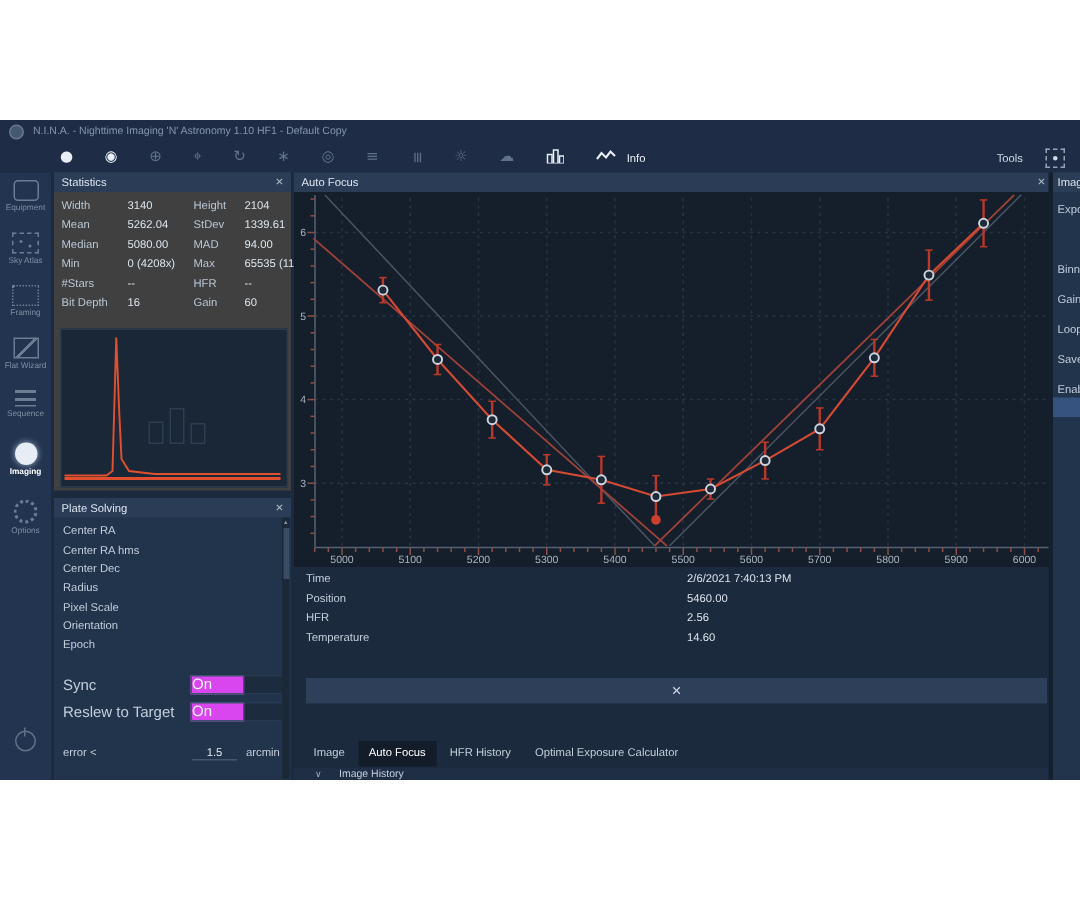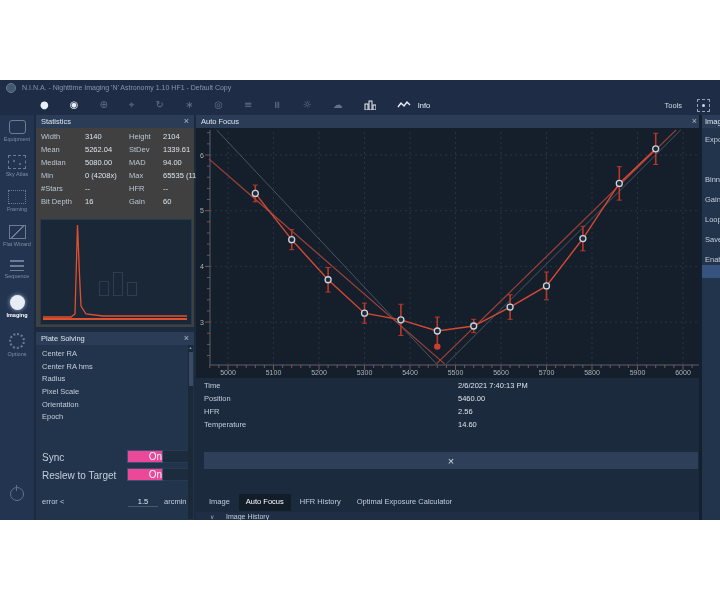--- a/index.html
+++ b/index.html
@@ -61,21 +61,21 @@
   .wm{position:absolute;left:58px;top:52px;display:flex;gap:4px;align-items:flex-end;}
   .wm div{width:8px;border:1px solid #2d3d52;}
 
   .platepanel{position:absolute;top:217px;left:0;right:0;bottom:0;background:#22334c;}
   .platebody{position:absolute;top:13px;left:0;right:0;bottom:0;}
   #plate-fields{padding:4px 0 0 6px;font-size:7.5px;color:#c3cedb;}
   #plate-fields div{height:12.7px;}
   .togglerow{position:absolute;left:6px;right:24px;height:13px;font-size:10px;color:#c3cedb;}
   .togglerow .tlab{position:absolute;left:0;top:2px;}
   .toggle{position:absolute;left:85px;top:0;width:62px;height:13px;display:flex;}
-  .toggle .on{width:36px;background:#ec4899;border:1px solid #3c5270;color:#eef3f8;text-align:right;line-height:12px;box-sizing:border-box;cursor:pointer;}
+  .toggle .on{width:36px;background:#d946ef;border:1px solid #3c5270;color:#eef3f8;text-align:left;line-height:12px;box-sizing:border-box;cursor:pointer;}
   .toggle .off{flex:1;background:#1c2b3d;border:1px solid #283a50;border-left:none;box-sizing:border-box;cursor:pointer;}
   .errorrow{position:absolute;left:6px;top:150px;right:8px;height:13px;font-size:7.5px;color:#c3cedb;}
   .errorrow .elab{position:absolute;left:0;top:2px;}
   .errorrow .eval{position:absolute;left:86px;top:2px;width:30px;text-align:center;border-bottom:1px solid #46586e;color:#e2e9f0;}
   .errorrow .eunit{position:absolute;left:122px;top:2px;}
   .vscroll{position:absolute;right:1px;top:0;bottom:1px;width:5px;background:#1a2838;}
   .vscroll .arr{display:block;font-size:4px;color:#8596a9;text-align:center;line-height:6px;}
   .vscroll .thumb{position:absolute;top:7px;left:0.5px;width:4px;height:34px;background:#3a4c63;}
 
   
@@ -227,20 +227,21 @@
 
         <section class="platepanel">
           <div class="panelhead">
             <span>Plate Solving</span>
             <span class="closex">×</span>
           </div>
           <div class="platebody">
             <div id="plate-fields">
                 <div>Center RA</div>
                 <div>Center RA hms</div>
+                <div>Center Dec</div>
                 <div>Radius</div>
                 <div>Pixel Scale</div>
                 <div>Orientation</div>
                 <div>Epoch</div>
               </div>
 
             <div class="togglerow" style="top:105px">
               <span class="tlab">Sync</span>
               <span class="toggle">
                 <span class="on">On</span>

